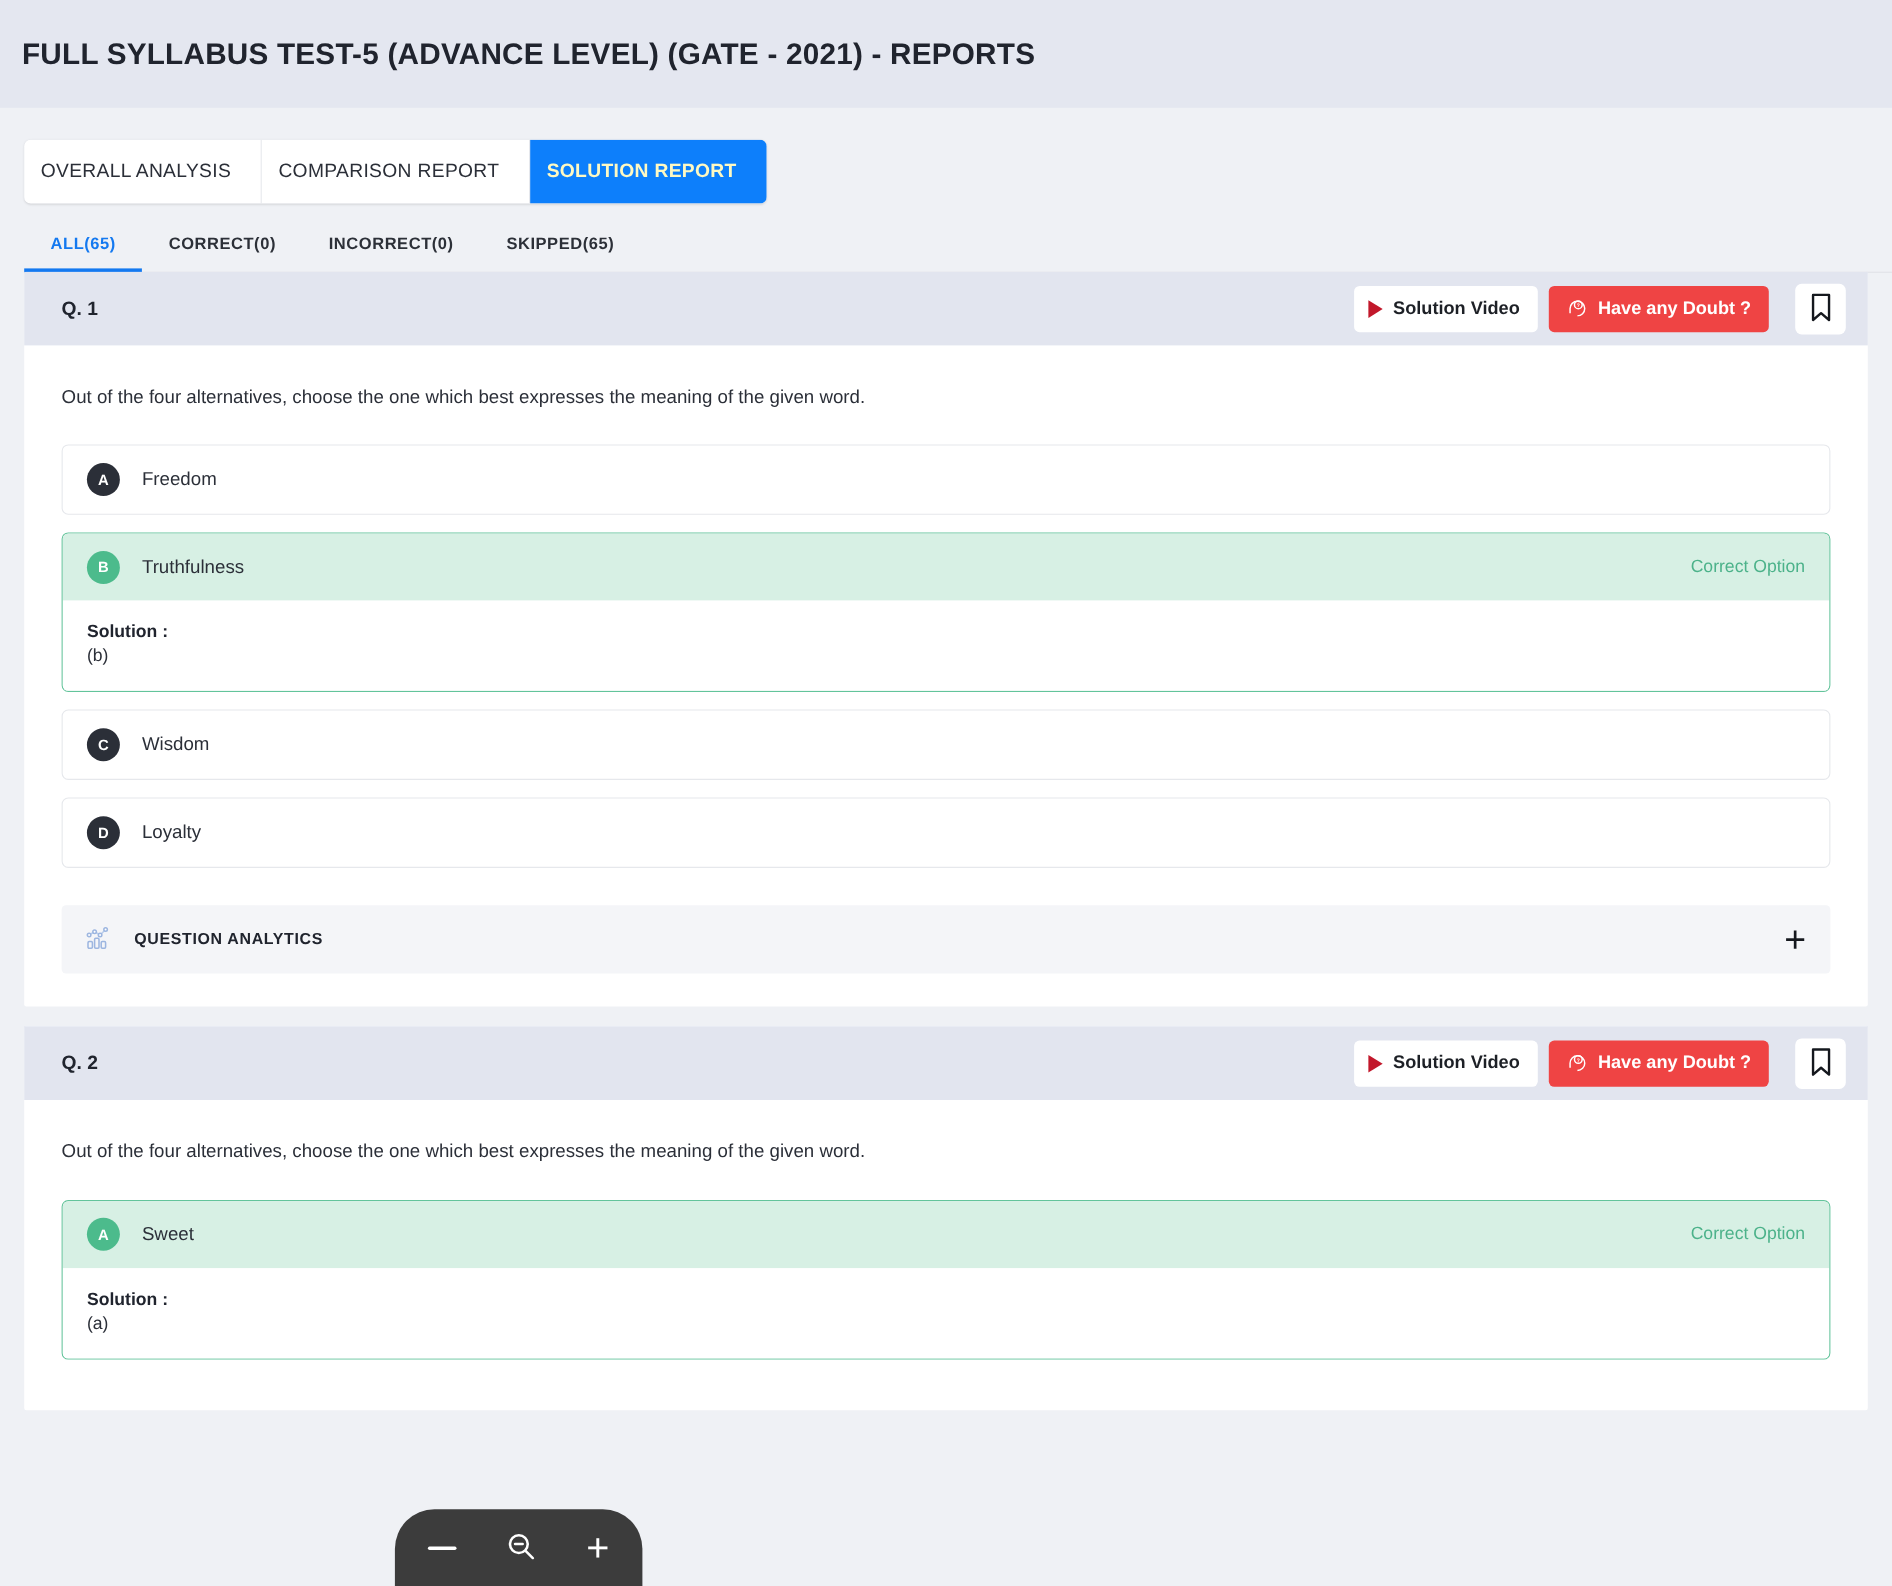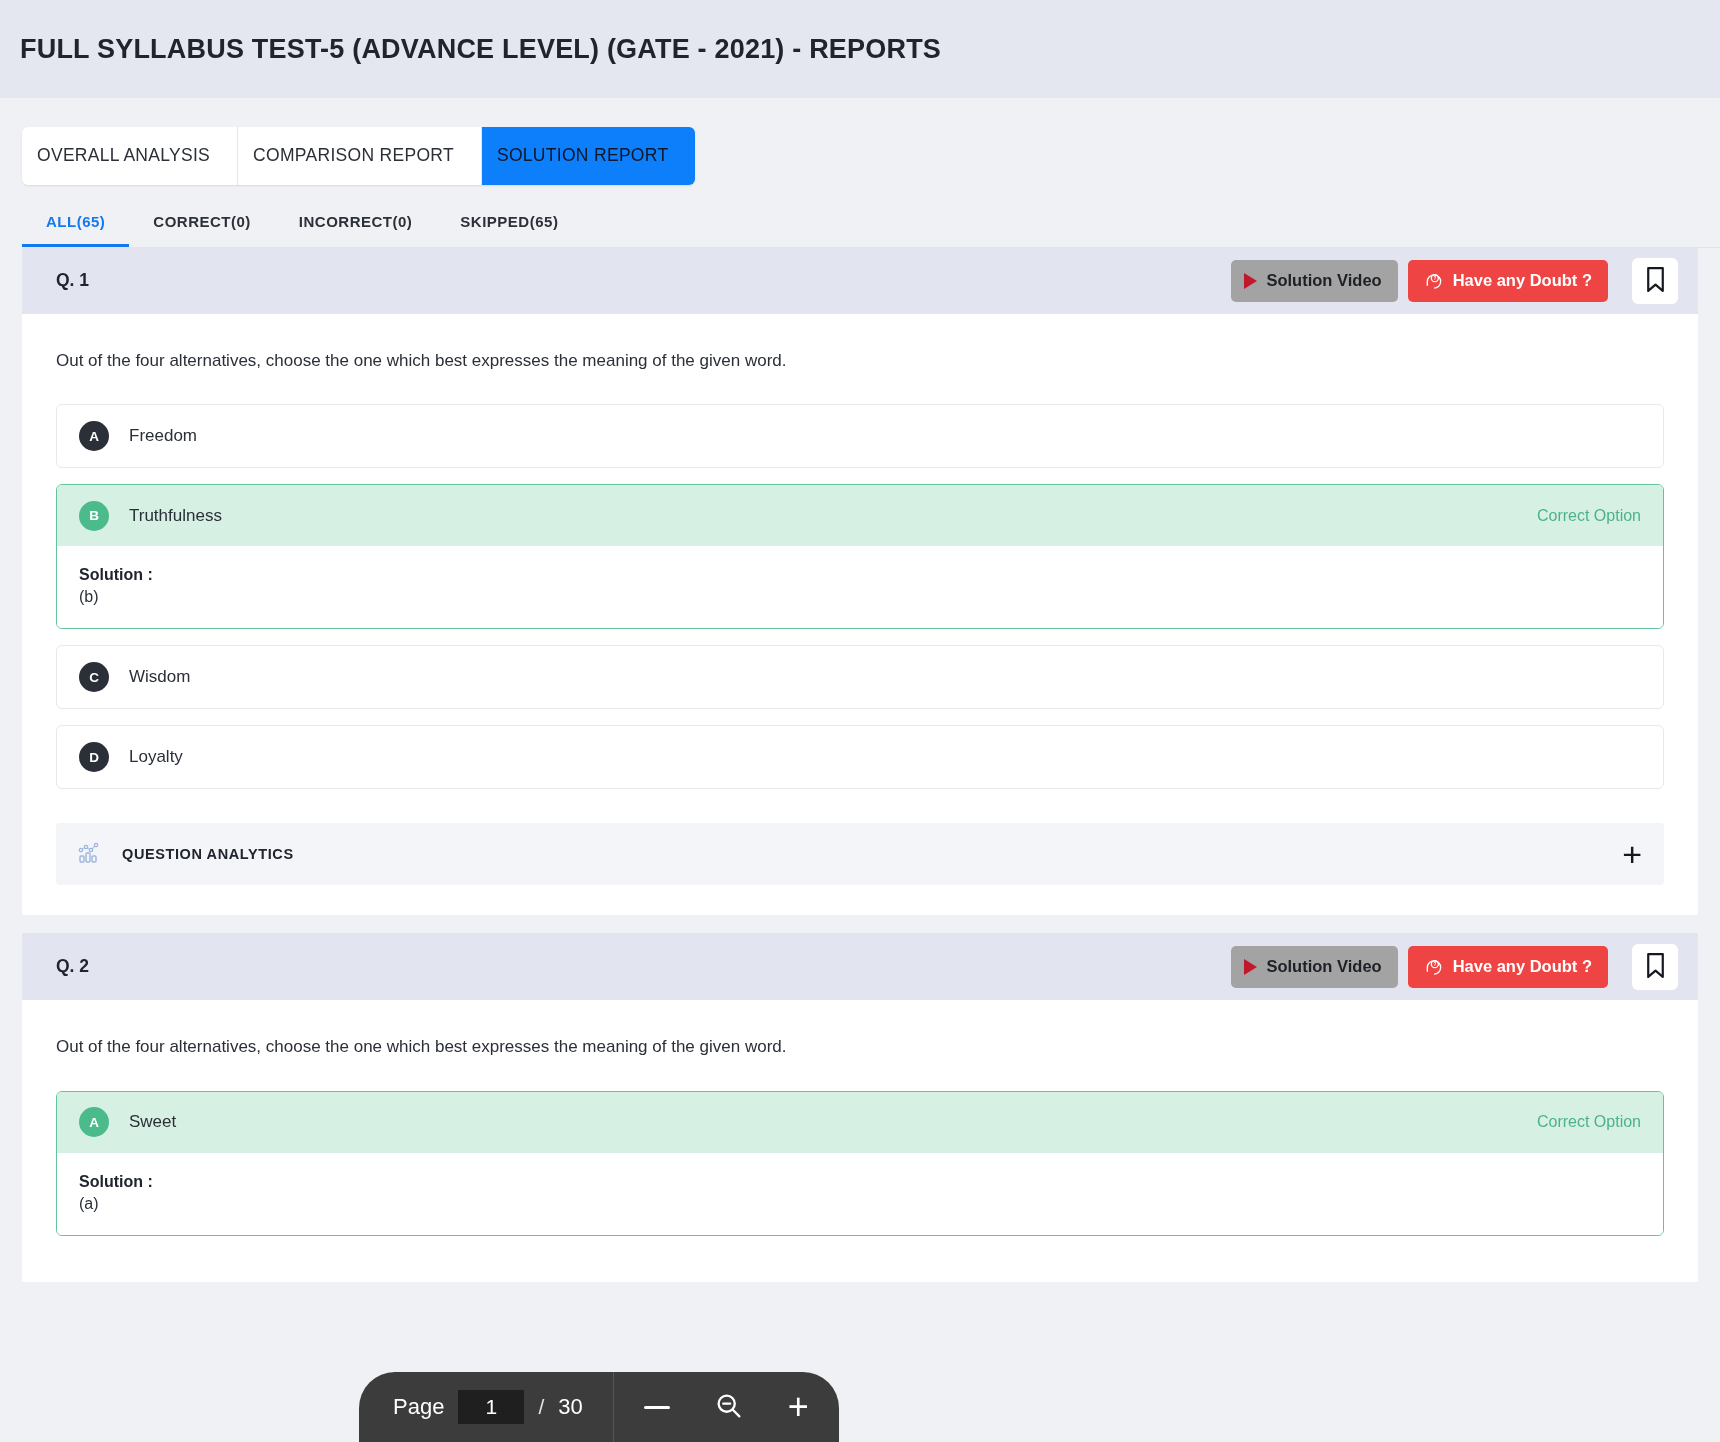--- a/index.html
+++ b/index.html
@@ -41,22 +41,22 @@
     font-size: 17.5px;
     letter-spacing: 0.3px;
     padding: 18px 27px 19px 15px;
     cursor: pointer;
     border-right: 1px solid #e3e5ea;
     white-space: nowrap;
   }
   .report-tab:last-child { border-right: none; }
   .report-tab.active {
     background: #0d7ffb;
-    color: #0f172a;
-    font-weight: normal;
+    color: #fef9c3;
+    font-weight: bold;
   }
 
   
   .filter-tabs {
     display: flex;
     margin: 14px 0 0 22px;
     position: relative;
     border-bottom: 1px solid #e0e2e8;
     width: calc(100% - 22px);
   }
@@ -105,21 +105,21 @@
     font-weight: bold;
     color: #20242e;
   }
   .q-head-actions {
     margin-left: auto;
     display: flex;
     align-items: center;
     gap: 0;
   }
   .btn-solution-video {
-    background: #a3a3a3;
+    background: #ffffff;
     color: #1d2026;
     font-size: 16.5px;
     font-weight: bold;
     border: none;
     border-radius: 5px;
     height: 42px;
     padding: 0 16px 0 13px;
     display: flex;
     align-items: center;
     gap: 9px;
@@ -458,26 +458,20 @@
             <div class="solution-value">(a)</div>
           </div>
         </div>
       </div>
     </div>
   </div>
 
 </div>
 
 <div class="pager">
-  <div class="pager-left">
-    <span class="pager-word">Page</span>
-    <input class="pager-input" value="1" style="">
-    <span class="pager-sep">/</span>
-    <span class="pager-total">30</span>
-  </div>
   <div class="pager-right">
     <button class="pager-btn">
       <span class="minus-bar"></span>
     </button>
     <button class="pager-btn">
       <span>
         <svg width="30" height="30" viewBox="0 0 26 26" fill="none" stroke="#ffffff" stroke-width="2" stroke-linecap="round">
           <circle cx="11" cy="11" r="7"></circle>
           <line x1="8" y1="11" x2="14" y2="11"></line>
           <line x1="16.5" y1="16.5" x2="22" y2="22"></line>

